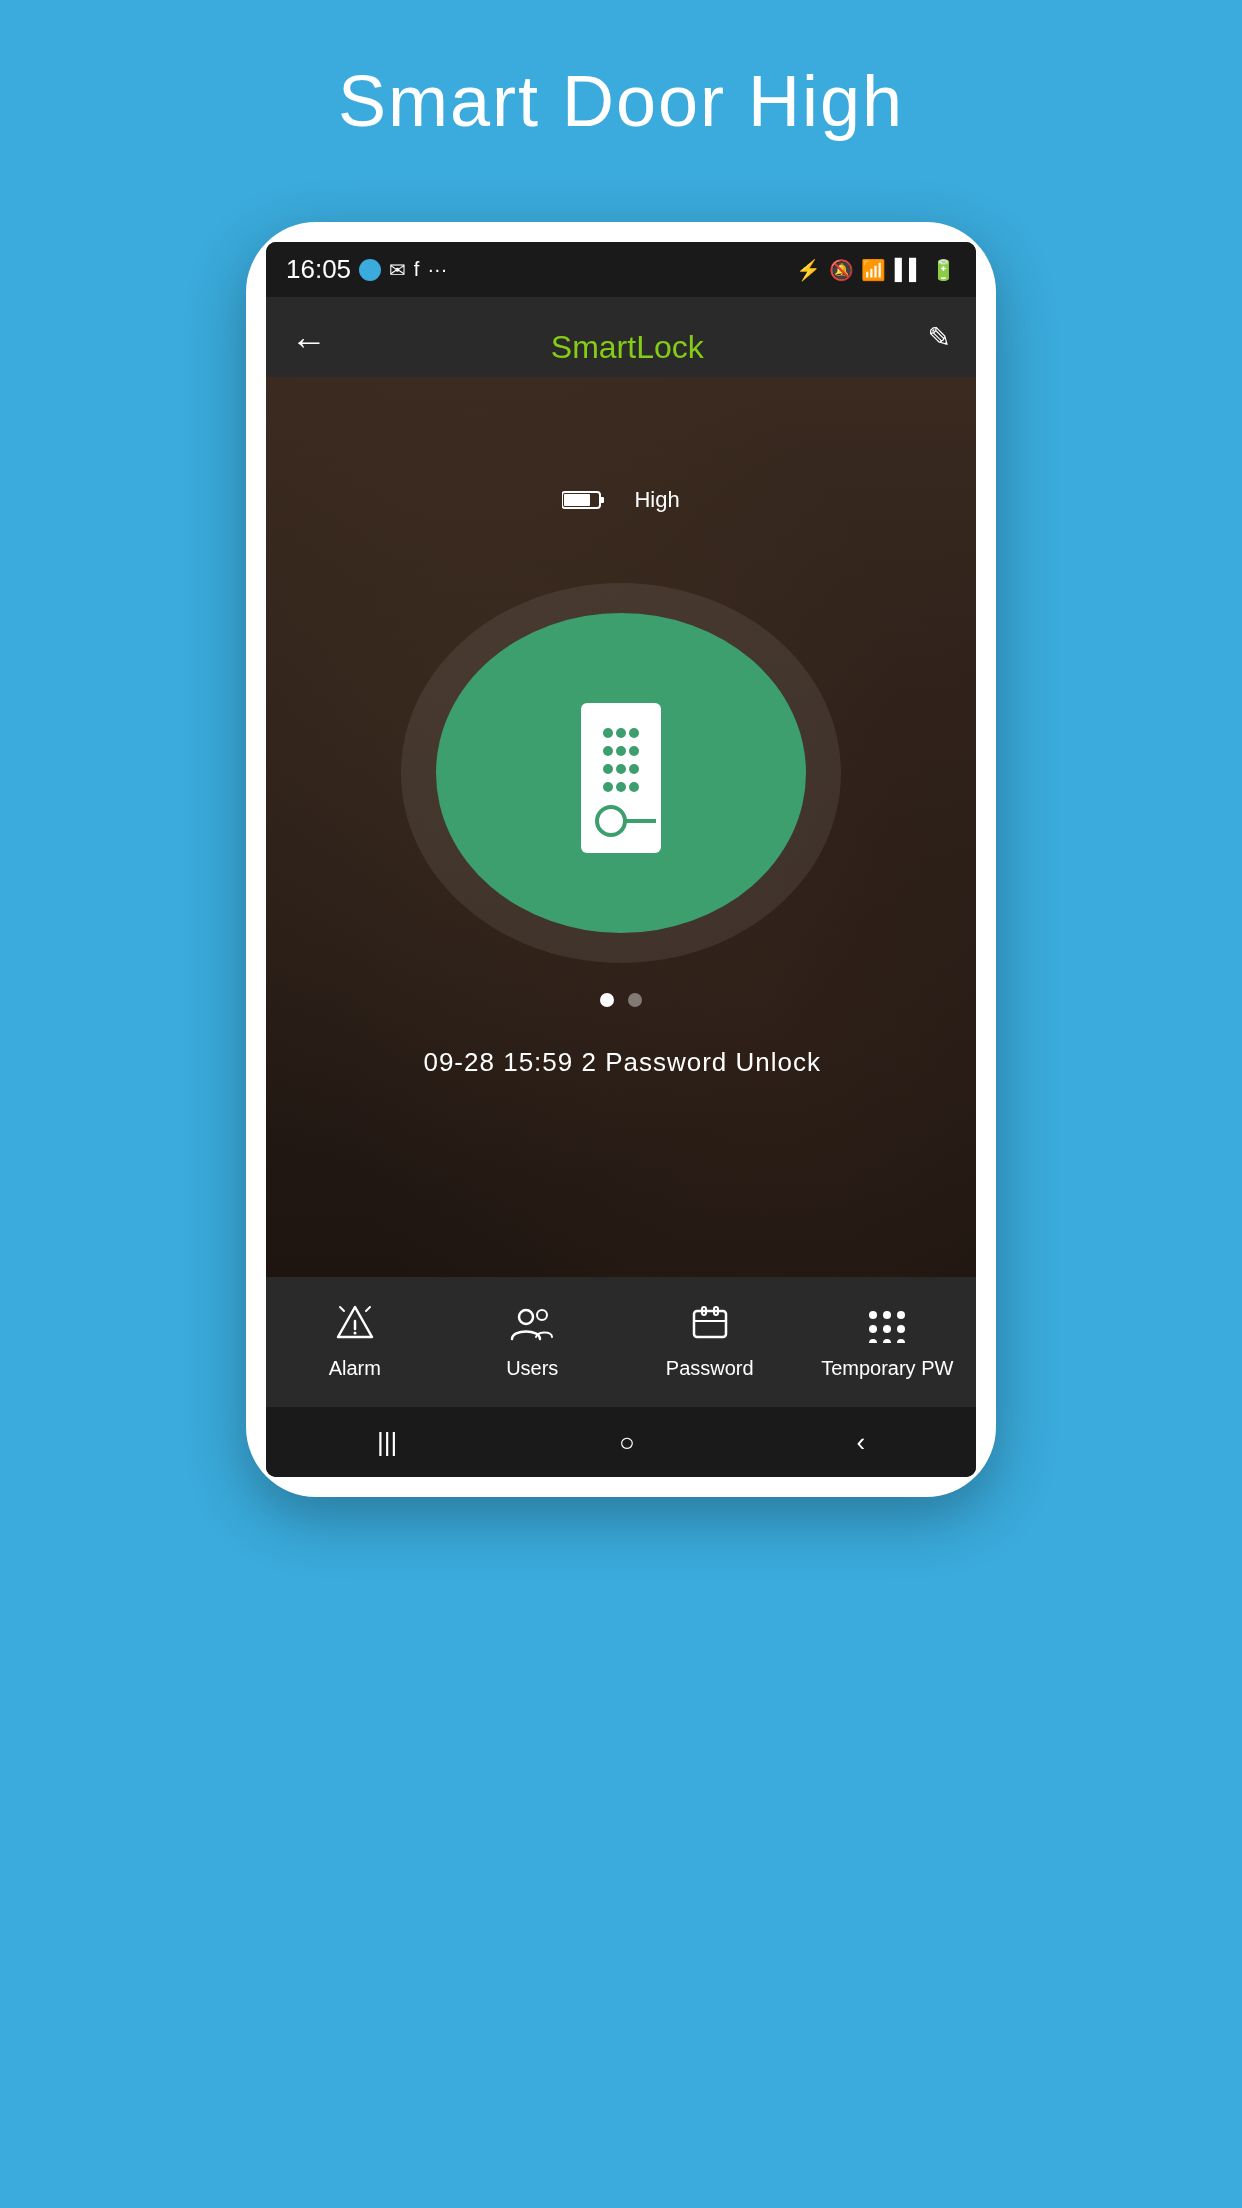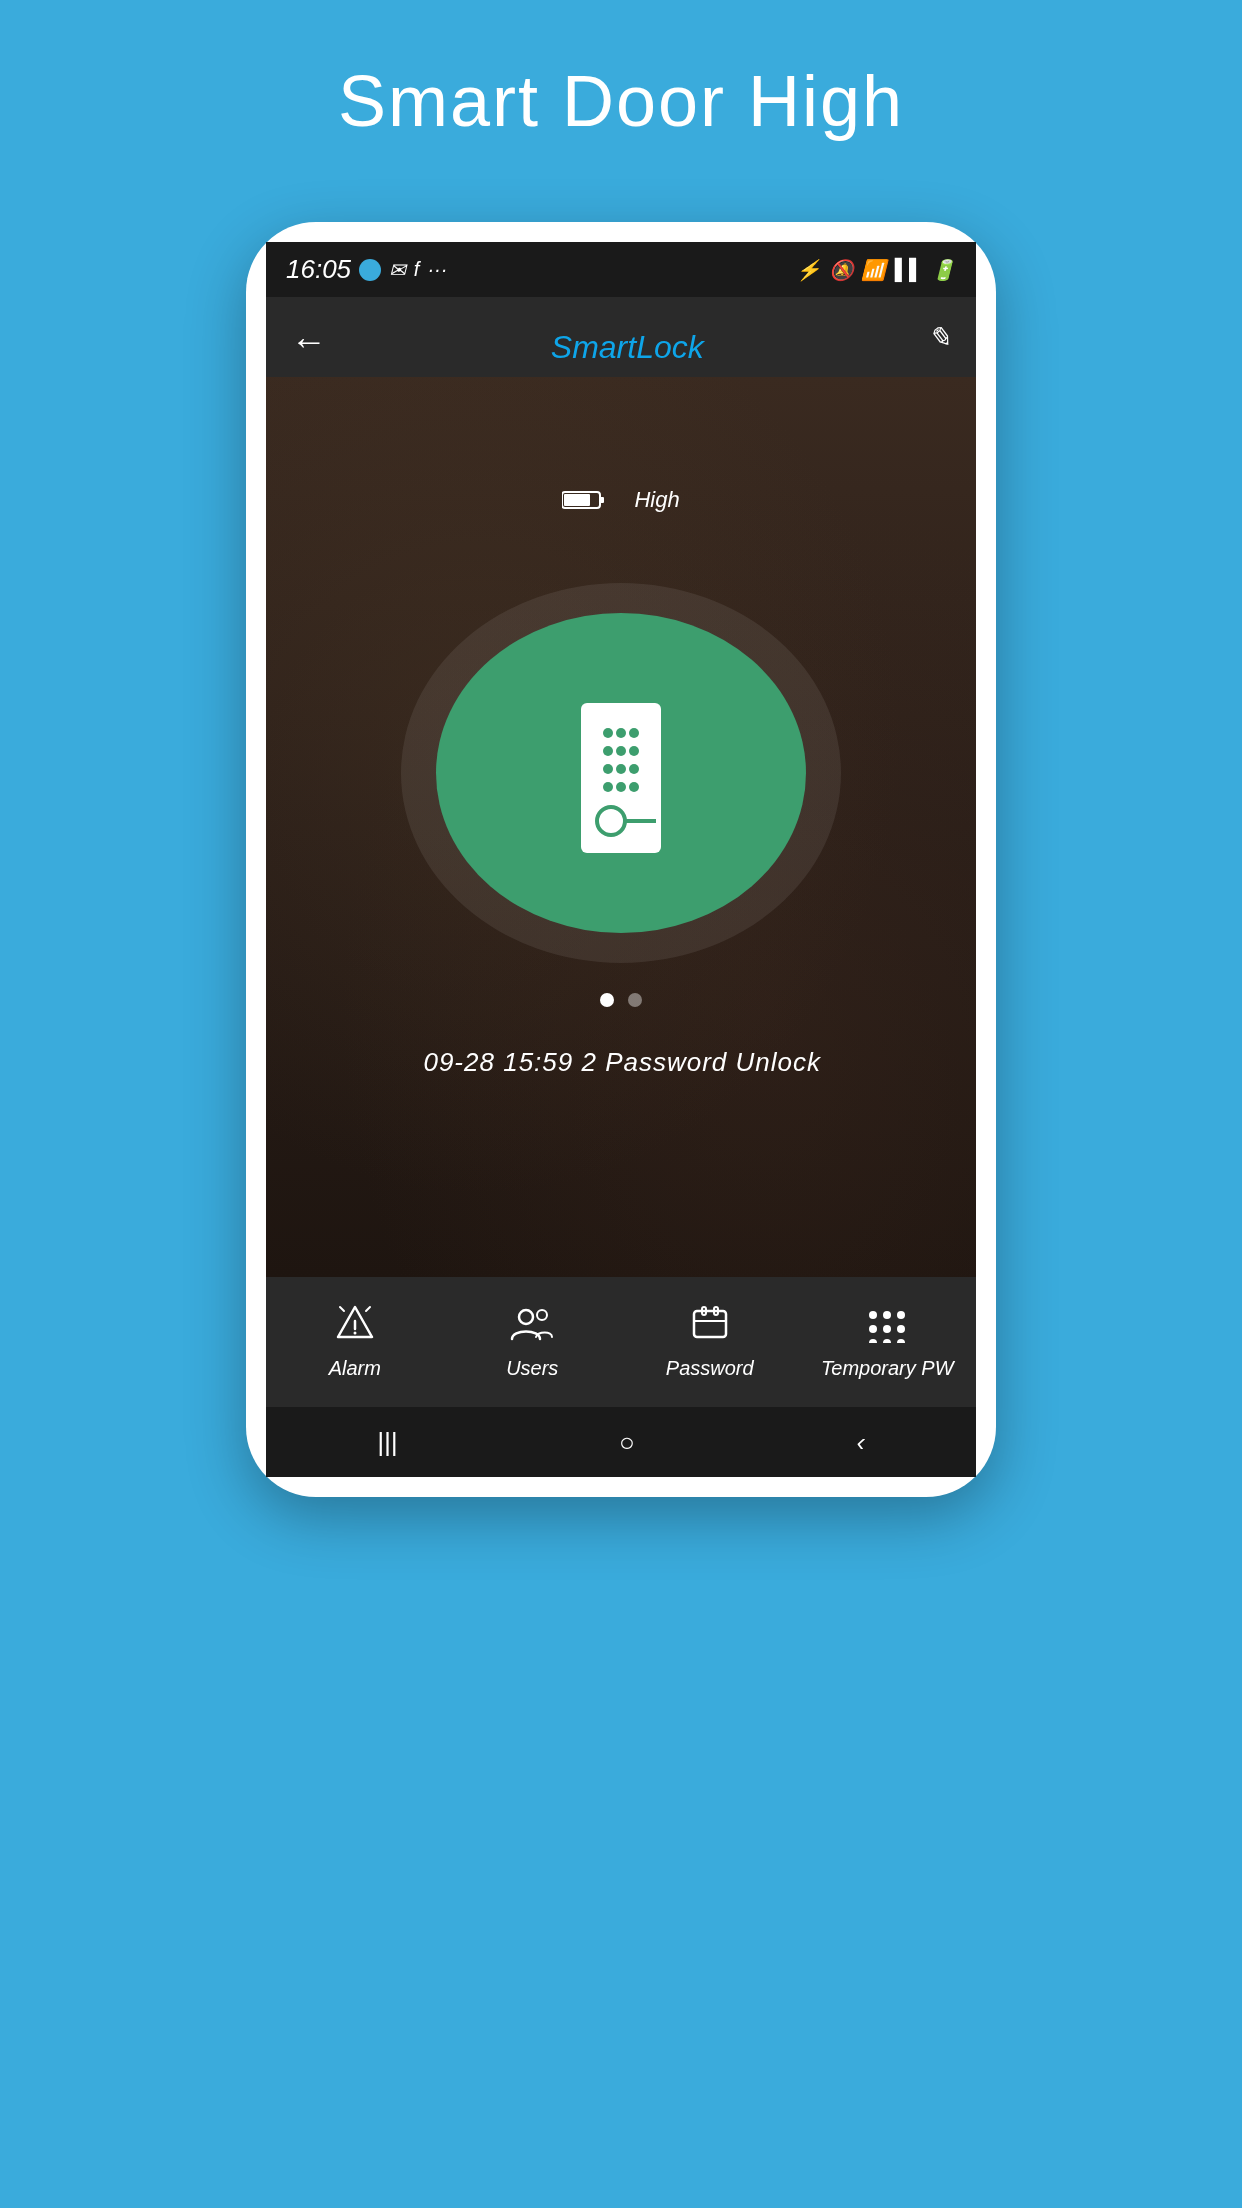--- a/index.html
+++ b/index.html
@@ -26,24 +26,23 @@
       margin-top: 80px;
       width: 750px;
       background: white;
       border-radius: 70px;
       padding: 20px;
       box-shadow: 0 20px 60px rgba(0,0,0,0.3);
     }
 
     .phone-screen {
       width: 100%;
-      border-radius: 0;
+      border-radius: 10px;
       overflow: hidden;
       background: #1a1a1a;
-      font-style: italic;
     }
 
     
     .status-bar {
       background: #1a1a1a;
       height: 55px;
       display: flex;
       align-items: center;
       justify-content: space-between;
       padding: 0 20px;
@@ -92,21 +91,21 @@
       padding: 0 25px;
     }
 
     .header-back {
       color: white;
       font-size: 36px;
       cursor: pointer;
     }
 
     .header-title {
-      color: #0ea5e9;
+      color: #84cc16;
       font-size: 32px;
       font-weight: 500;
       margin-top: 20px;
     }
 
     .header-edit {
       color: white;
       font-size: 28px;
       cursor: pointer;
     }

